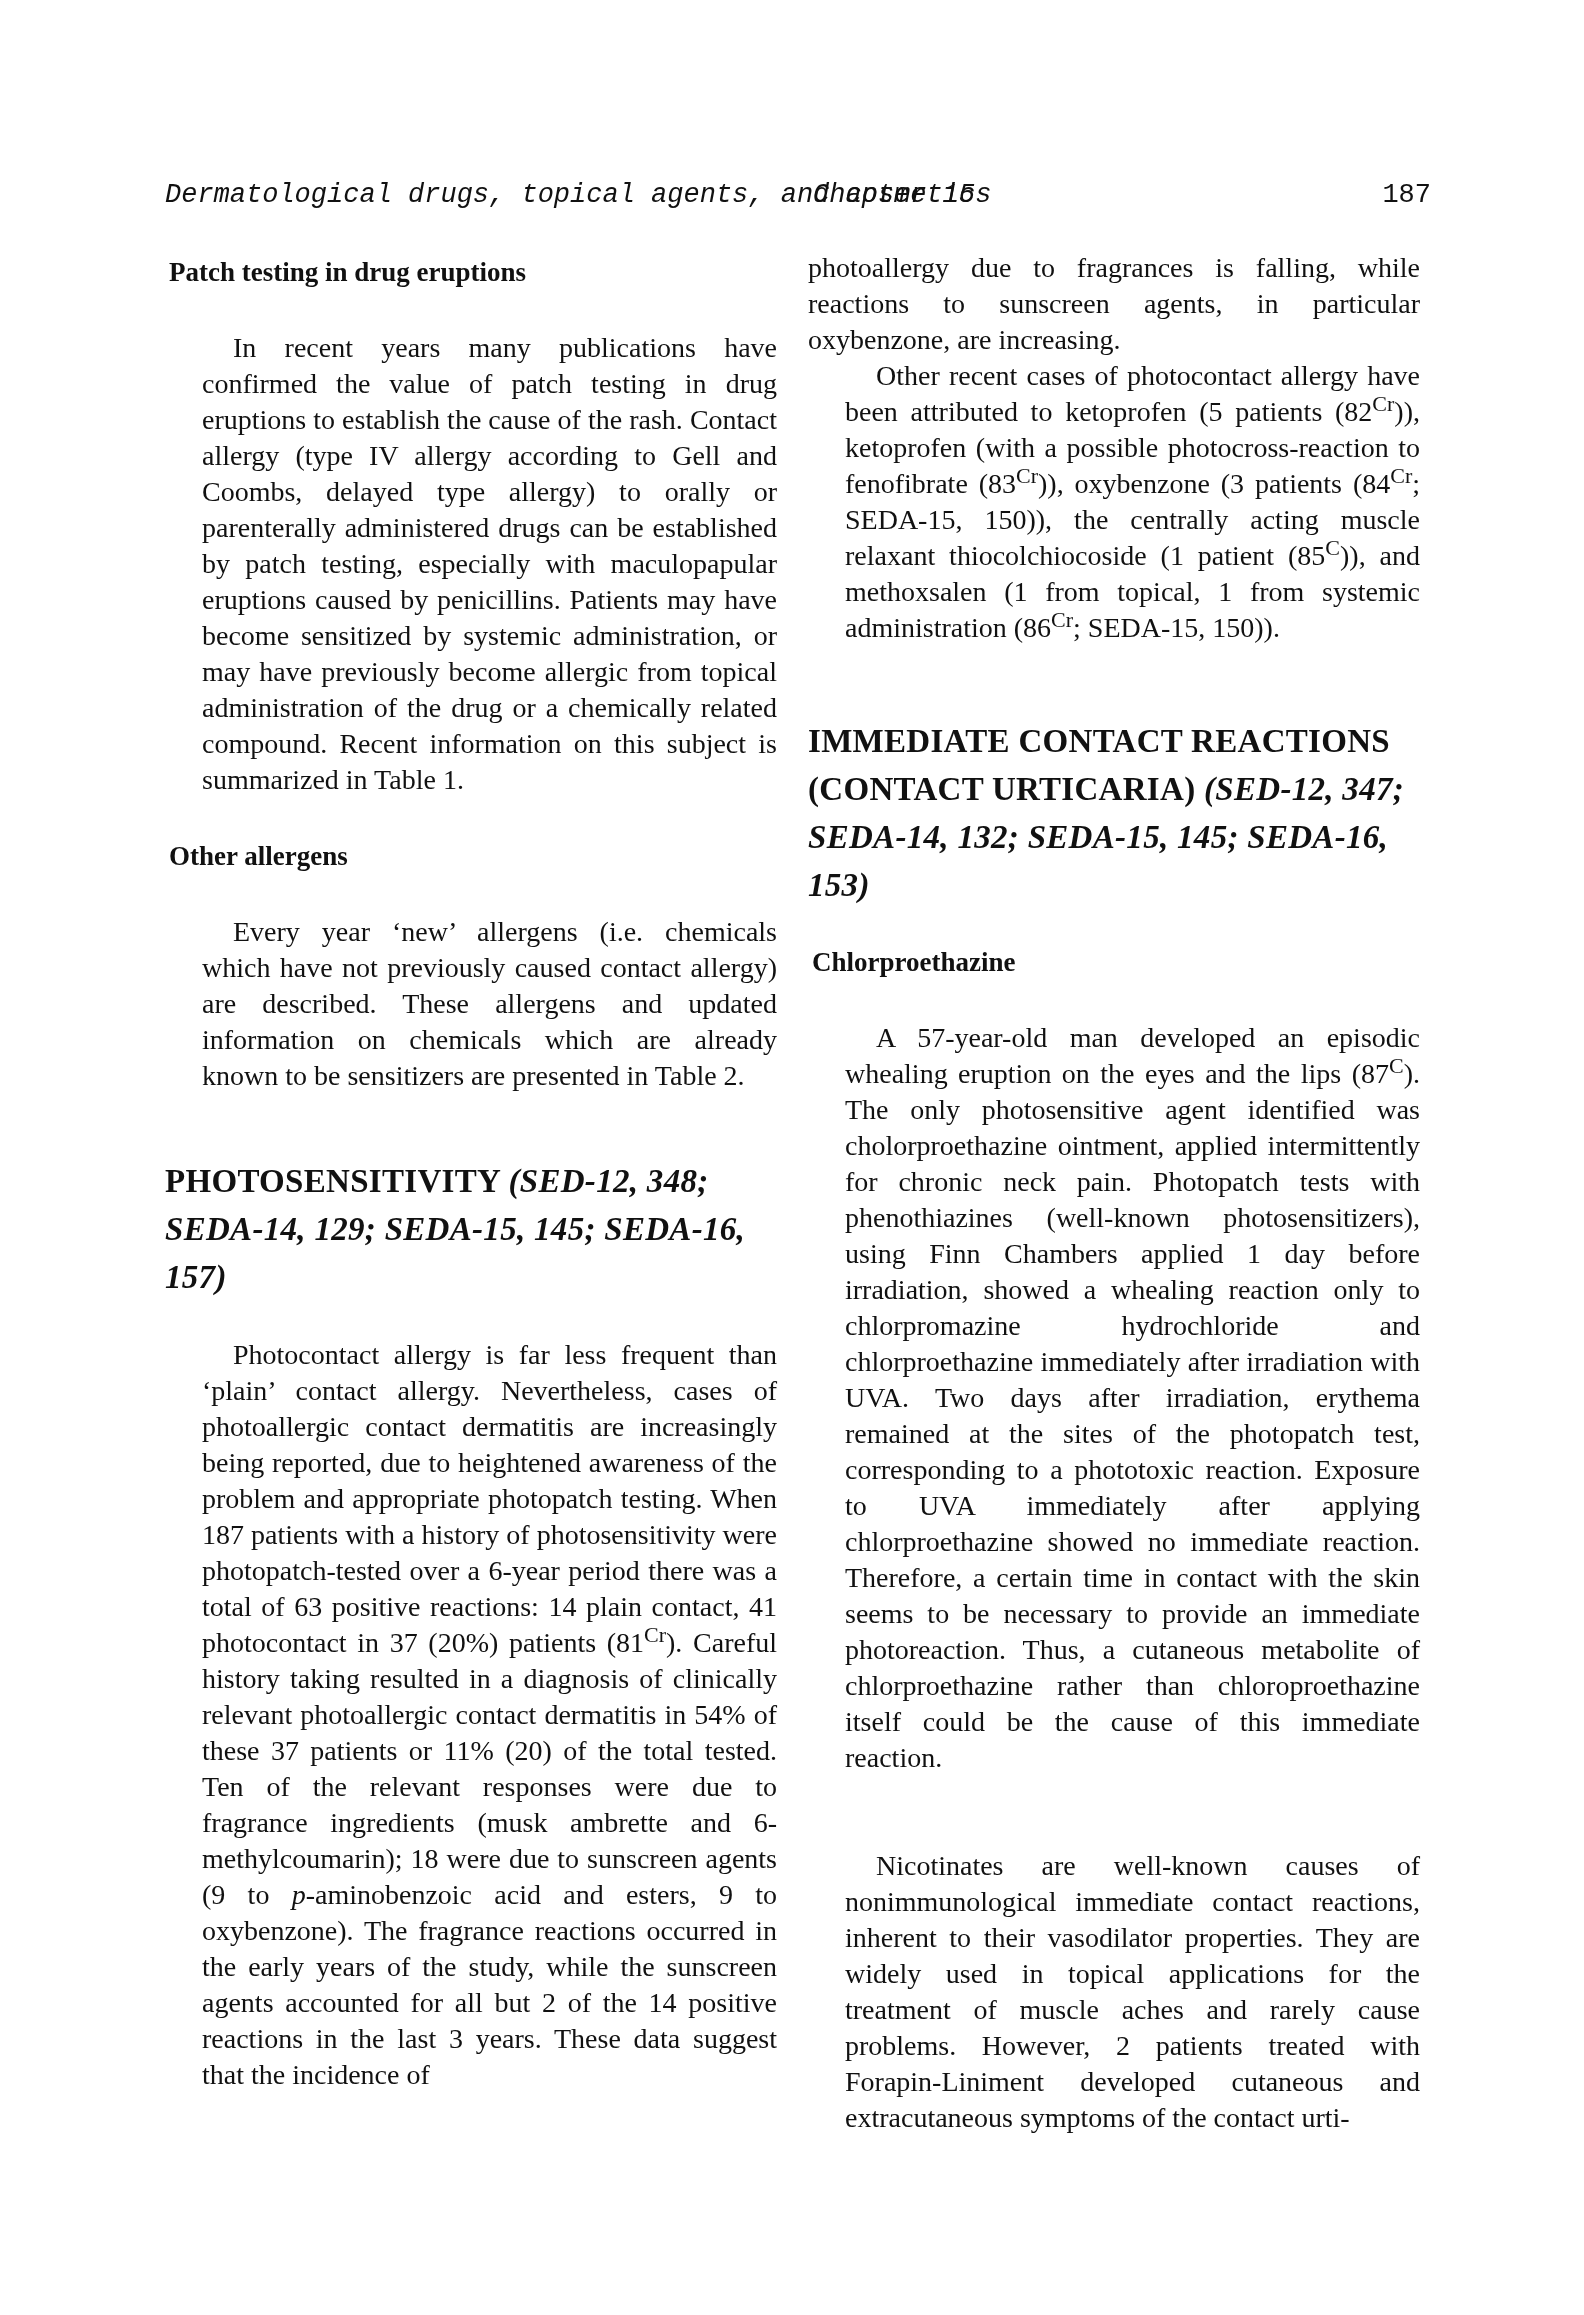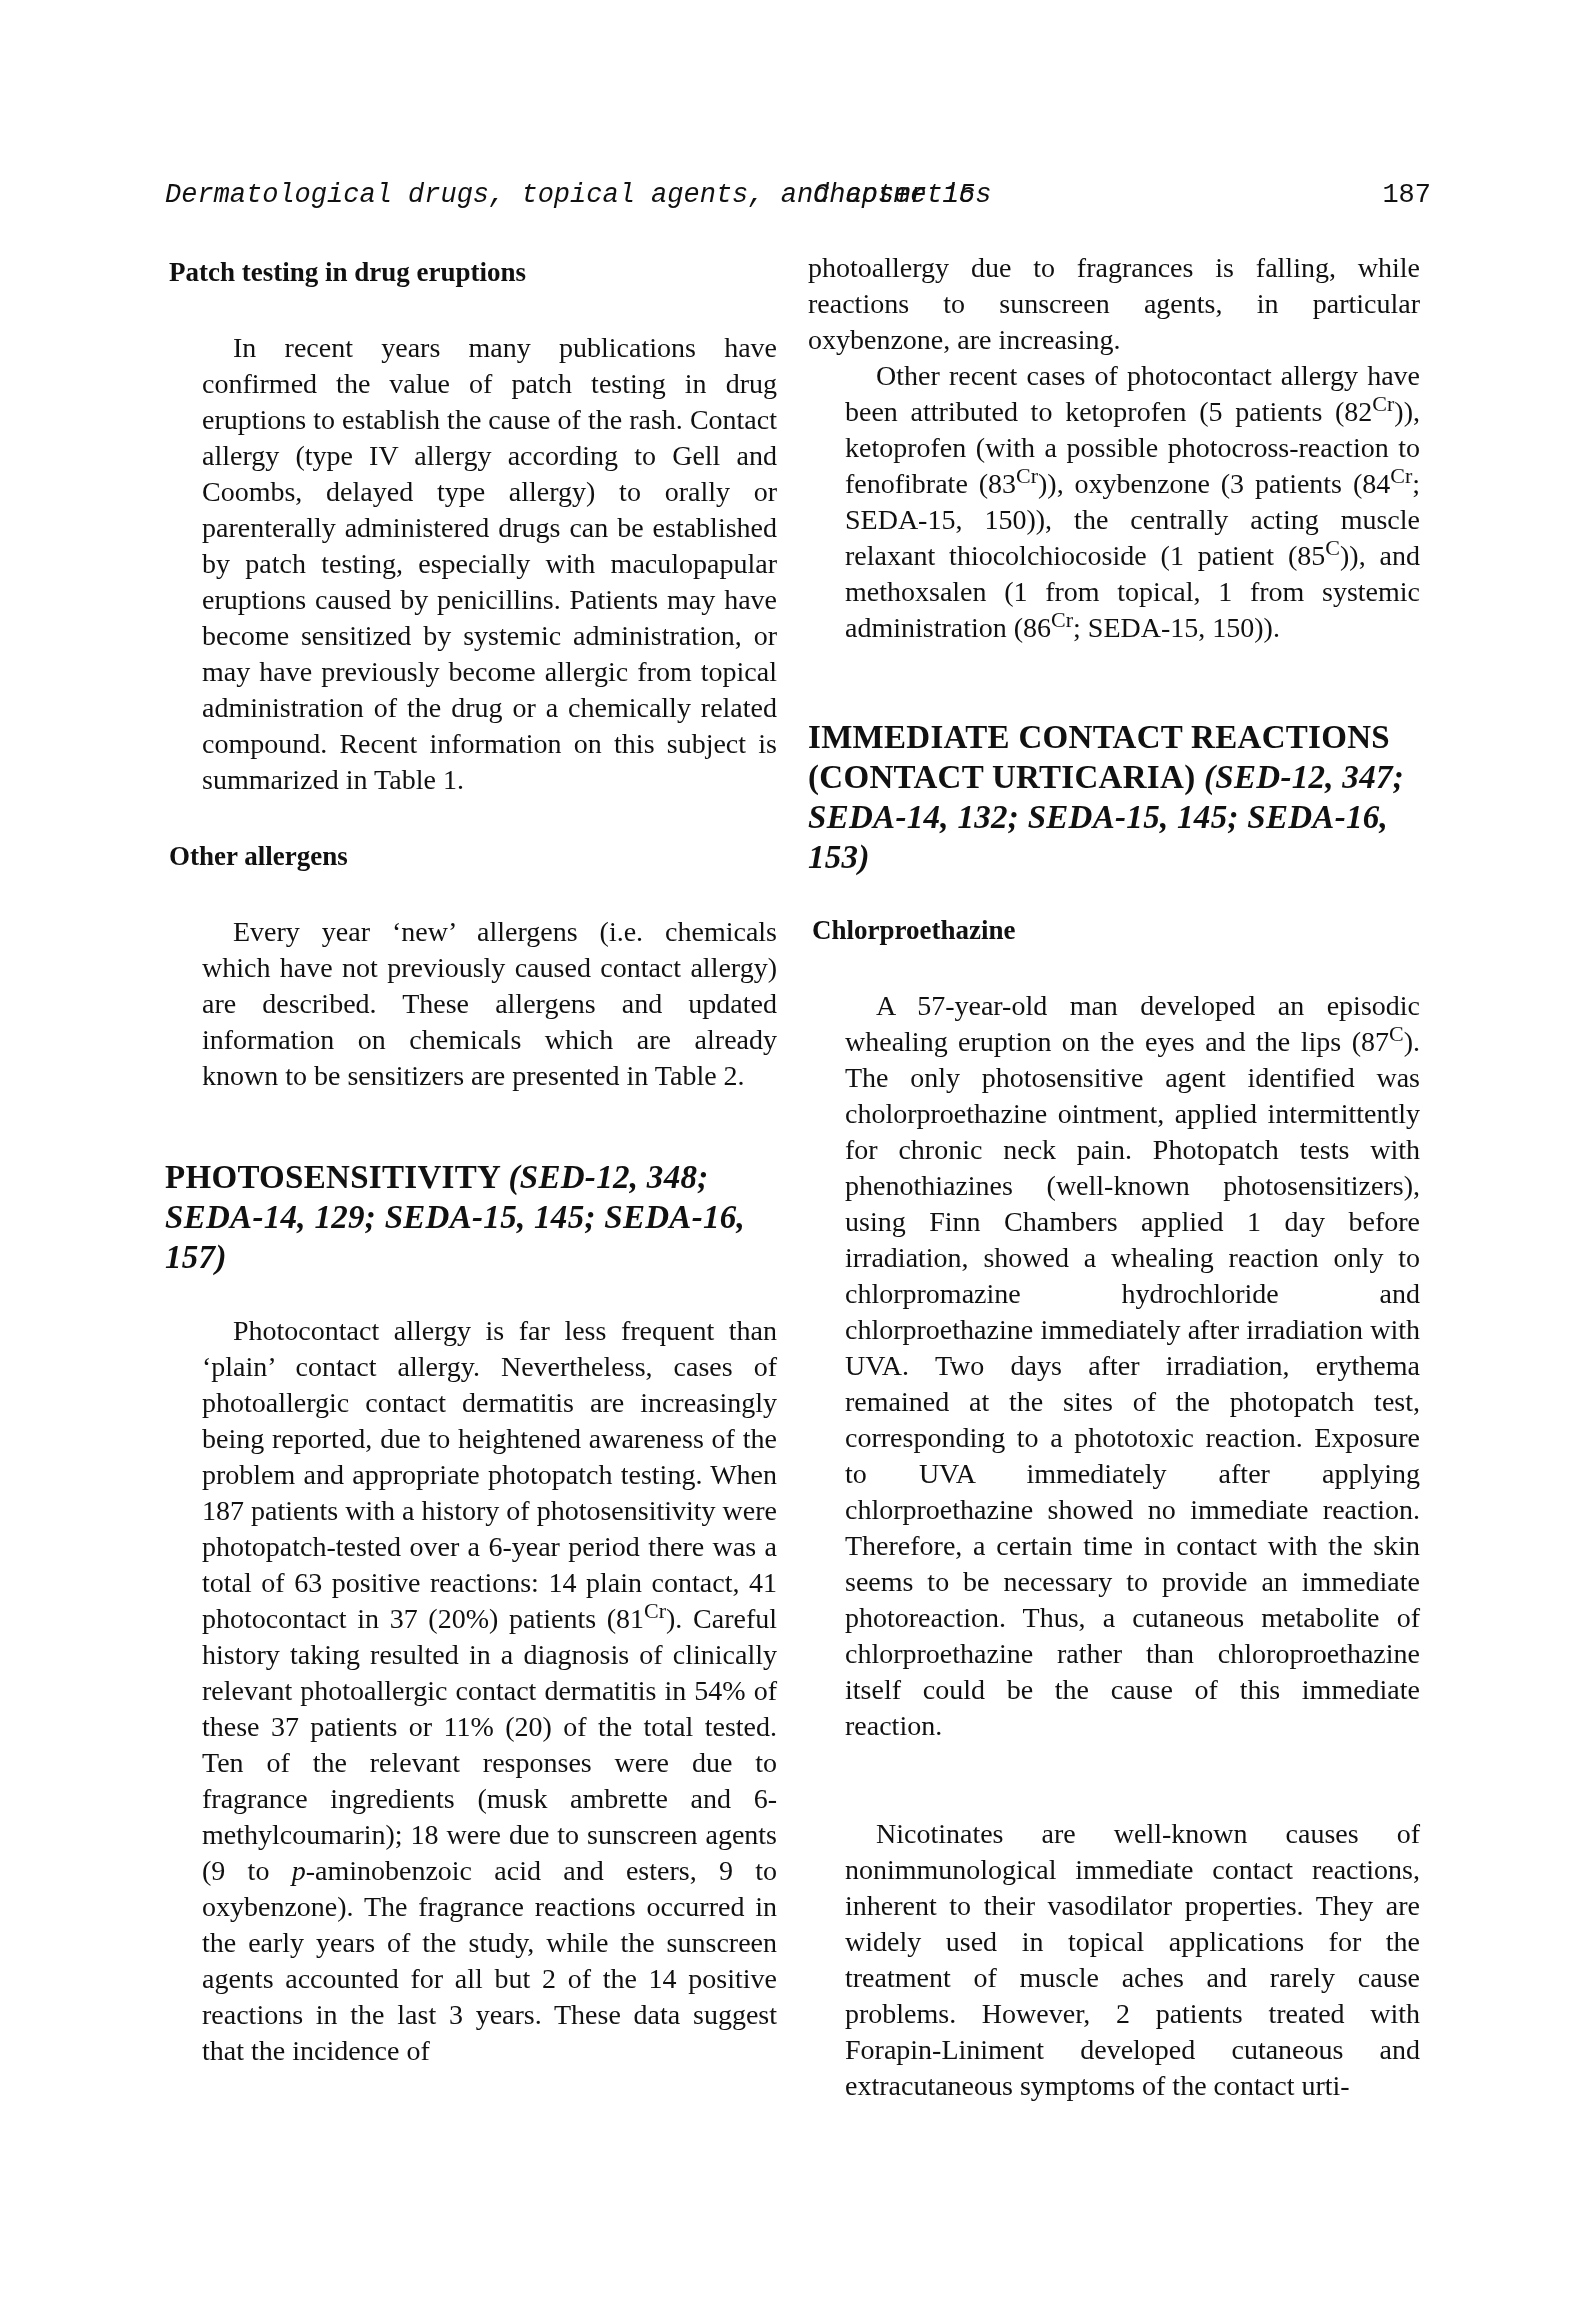--- a/index.html
+++ b/index.html
@@ -48,21 +48,21 @@
     .para.indent { text-indent: 31px; margin-left: 37px; }
 
     .subhead {
       font-weight: bold;
       font-size: 27px;
       line-height: 36px;
       margin: 4px;
     }
     .section-head {
       font-size: 33px;
-      line-height: 40px;
+      line-height: 48px;
       margin: 0;
       letter-spacing: 0.3px;
     }
     .section-head .refs { font-style: italic; }
     sup { font-size: 22px; line-height: 0; vertical-align: super; font-family: Liberation Serif, serif; }
     .it { font-style: italic; }
   </style>
 </head>
 <body>
 

